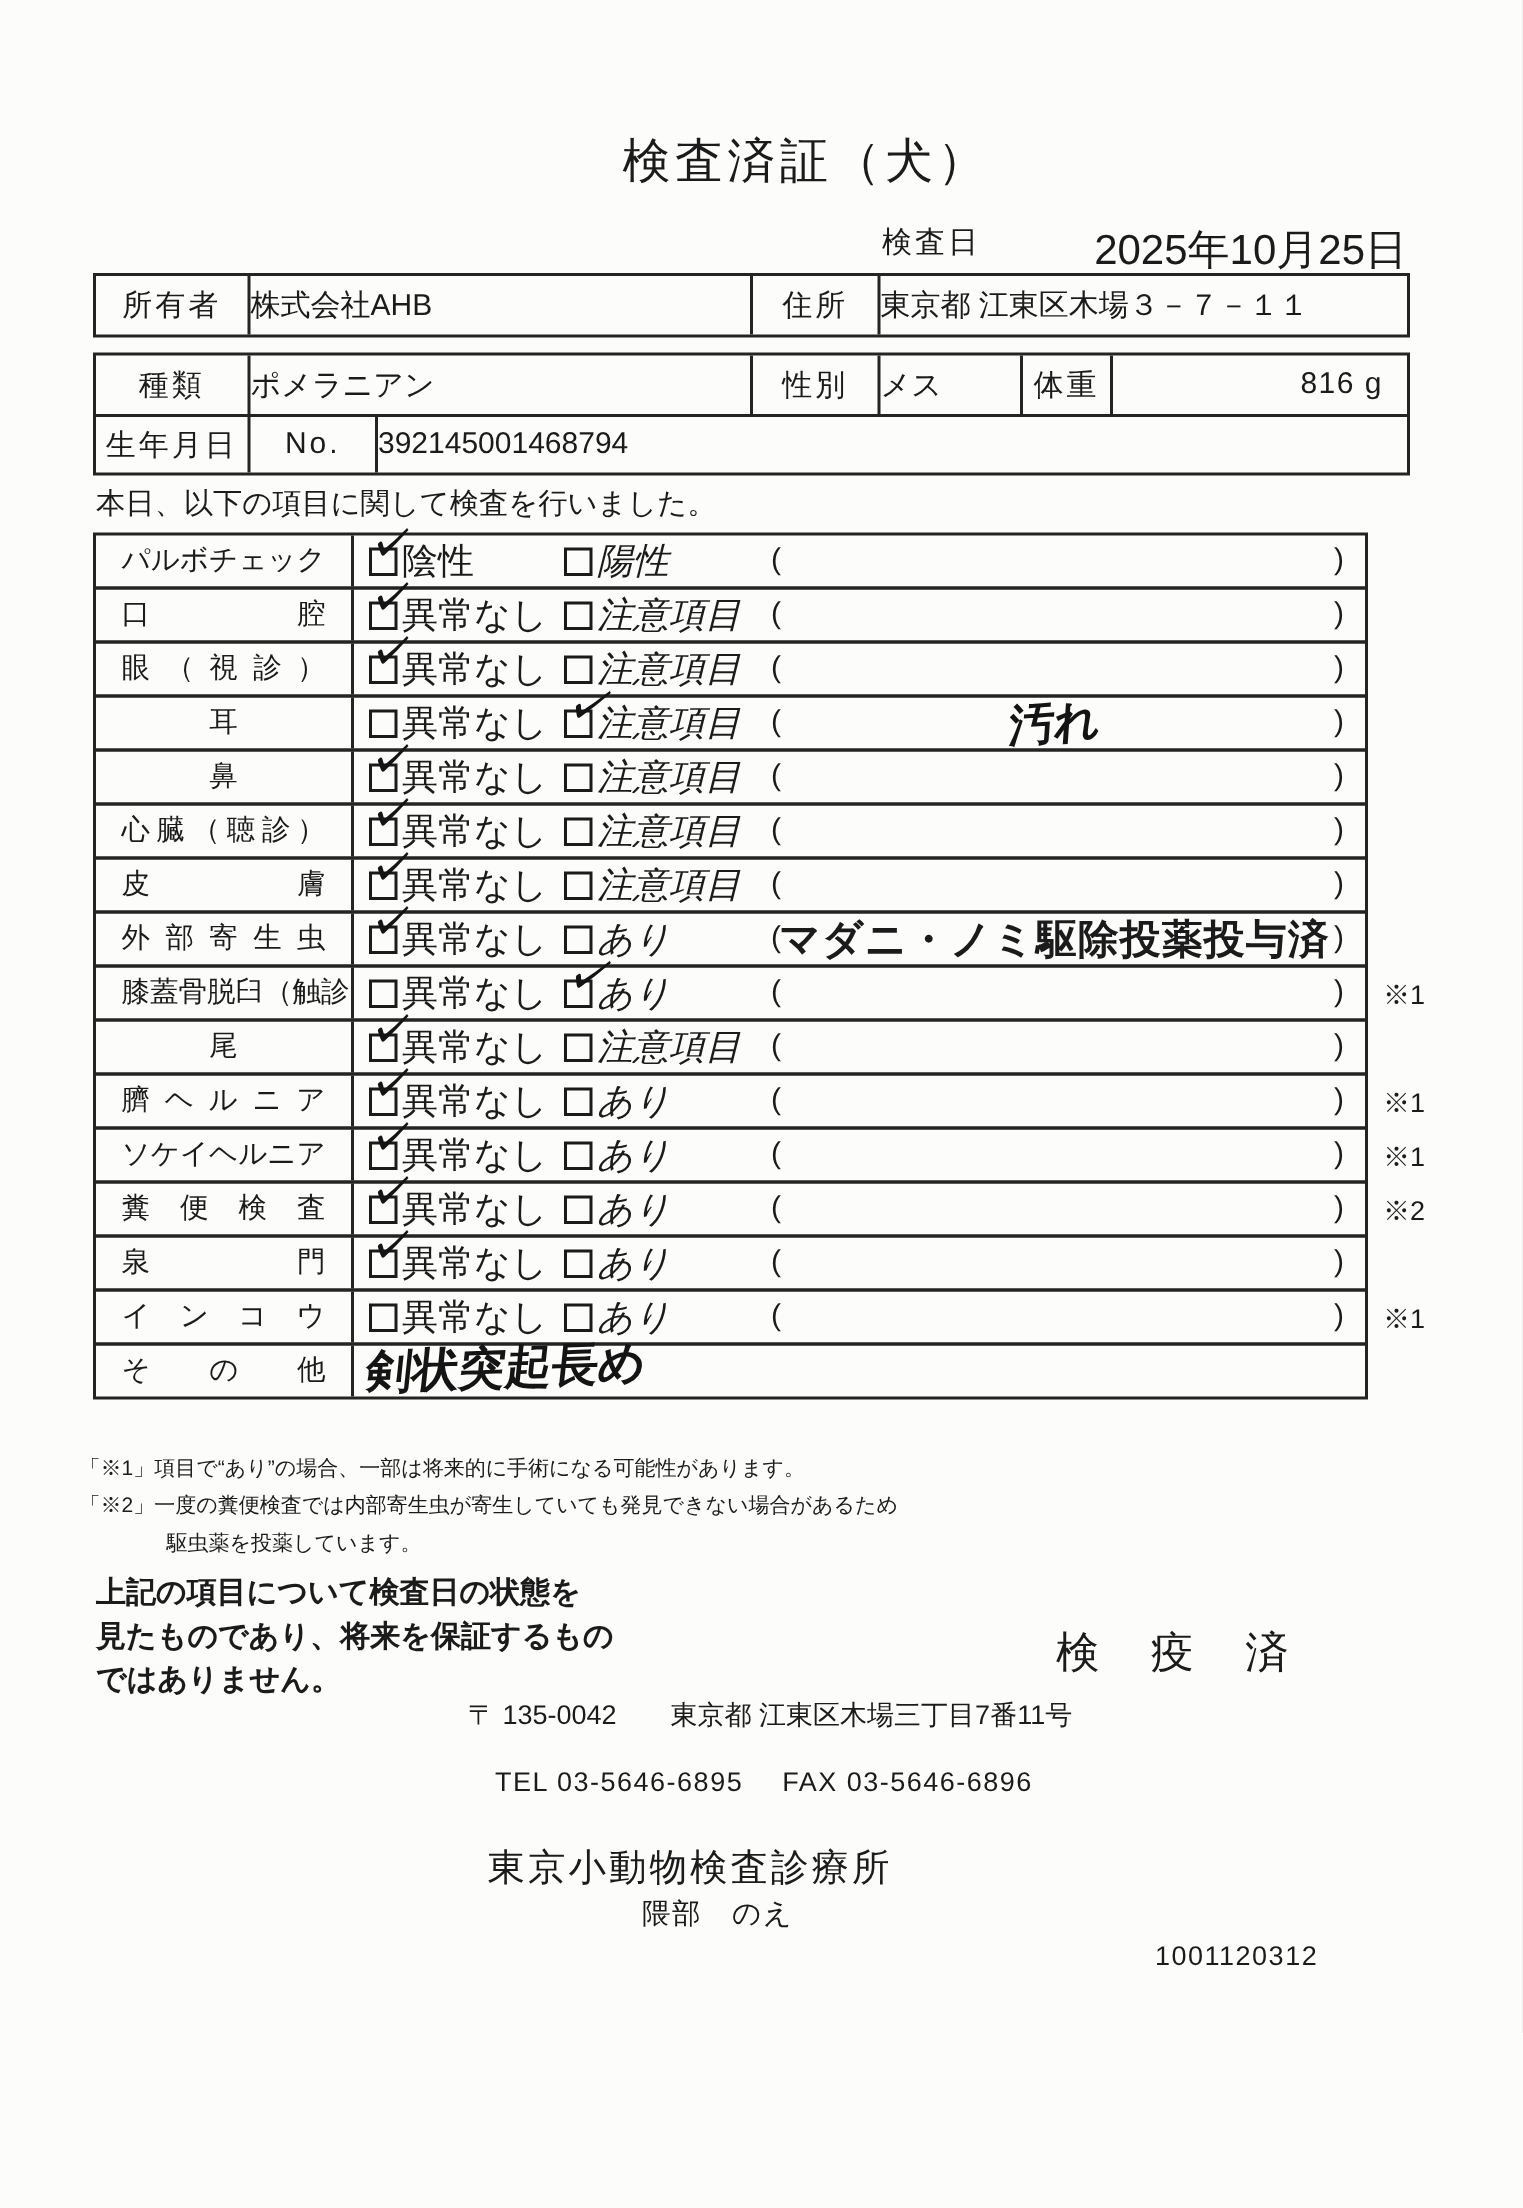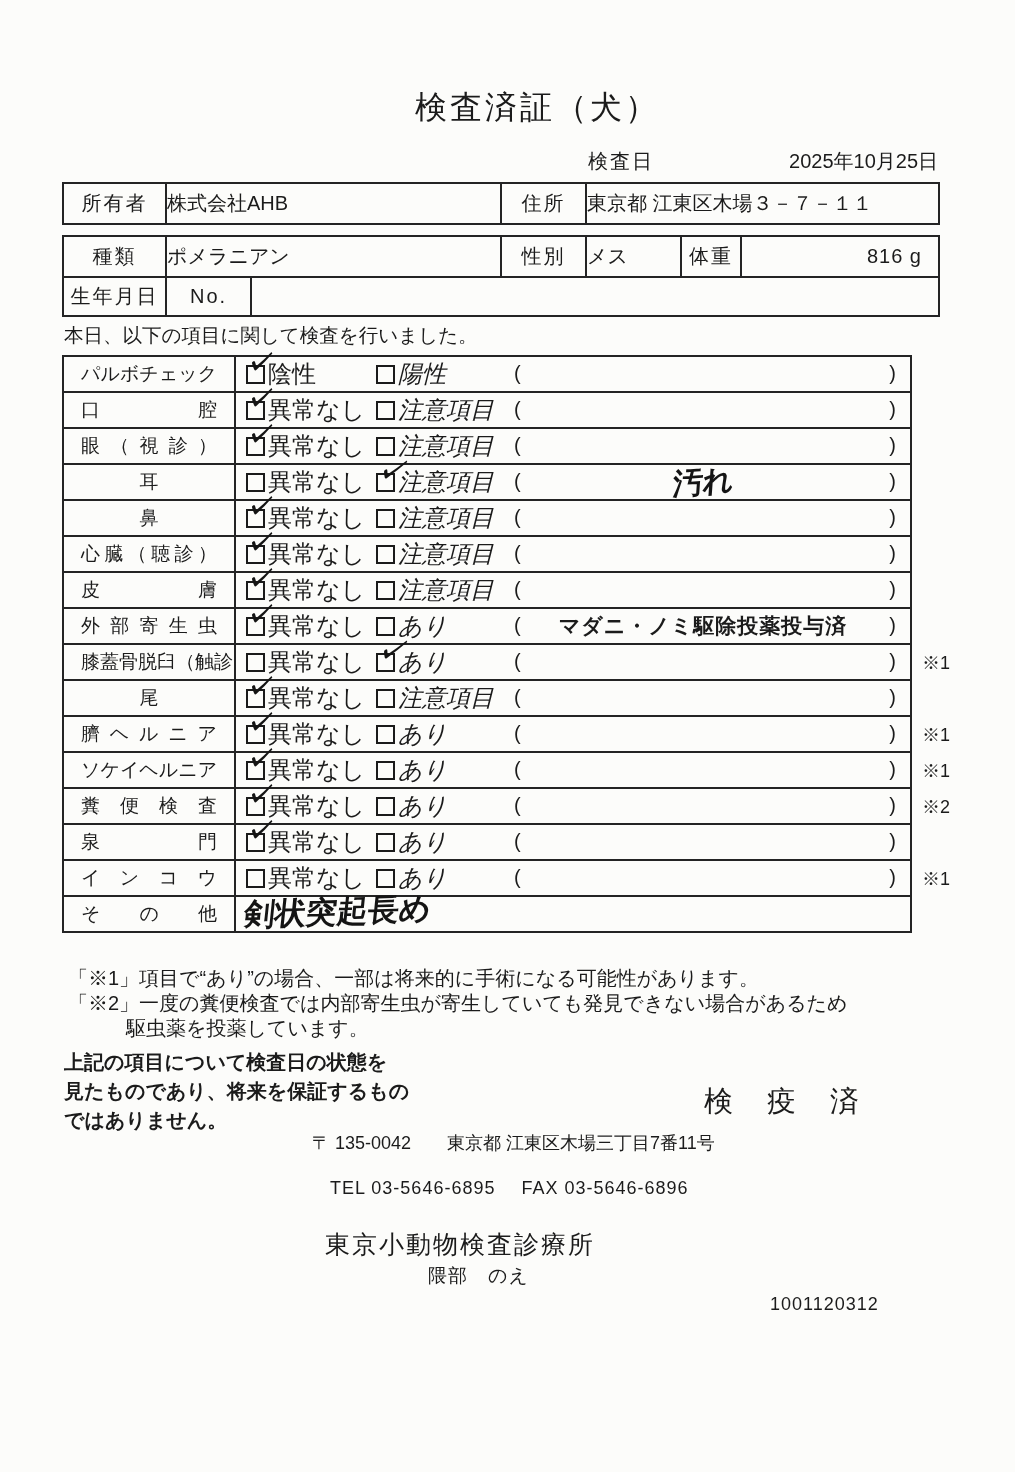--- a/index.html
+++ b/index.html
@@ -5,21 +5,21 @@
   html,body{margin:0;padding:0;background:#e8e8e6;}
   .page{
     position:relative;width:1015px;height:1472px;background:#fcfcfa;
     font-family:"Liberation Sans",sans-serif;color:#1b1b1b;overflow:hidden;
     margin:0 auto;
   }
   
   .title{position:absolute;left:0;top:86px;width:100%;text-align:center;
     font-size:32px;letter-spacing:3px;font-weight:500;text-indent:60px;}
   .date-label{position:absolute;left:588px;top:148px;font-size:20px;letter-spacing:2px;}
-  .date-value{position:absolute;left:690px;top:148px;width:248px;text-align:right;font-size:20px;}
+  .date-value{position:absolute;left:690px;top:148px;width:248px;text-align:right;font-size:28px;}
   
   .ibox{position:absolute;left:62px;width:878px;border:2.5px solid #242424;box-sizing:border-box;}
   .irow{display:flex;height:39px;box-sizing:border-box;}
   .irow + .irow{border-top:2px solid #242424;}
   .icell{box-sizing:border-box;display:flex;align-items:center;font-size:20px;white-space:nowrap;overflow:visible;}
   .icell.hd{justify-content:center;letter-spacing:2px;}
   .icell.bd{}
   .icell.bR{border-right:2px solid #242424;}
   .w103{width:103px;} .w335{width:335px;} .w85{width:85px;} .w95{width:95px;} .w60{width:60px;}
   .flexc{flex:1;}
@@ -37,26 +37,26 @@
   .opt{position:absolute;top:0;height:34px;display:flex;align-items:center;white-space:nowrap;}
   .opt1{left:10px;} .opt2{left:140px;font-style:italic;}
   .optlabel{font-size:24px;}
   .chk{width:15px;height:15px;border:2px solid #1b1b1b;display:inline-block;position:relative;margin-right:3px;flex:0 0 auto;}
   .tick{position:absolute;left:-2px;top:-18px;font-size:28px;font-weight:700;
         transform:rotate(6deg);line-height:1;color:#141414;}
   .po{position:absolute;left:278px;top:5px;font-size:20px;}
   .pc{position:absolute;right:14px;top:5px;font-size:20px;}
   .note{position:absolute;left:296px;right:36px;top:0;height:34px;display:flex;align-items:center;justify-content:center;white-space:nowrap;}
   .hand{font-size:30px;font-weight:700;transform:rotate(-4deg) skewX(-8deg);color:#141414;}
-  .printed{font-size:21px;font-weight:600;letter-spacing:1px;}
+  .printed{font-size:27px;font-weight:600;letter-spacing:1px;}
   .ref{position:absolute;right:-40px;top:6px;font-size:18px;letter-spacing:0px;}
   .other-note{position:absolute;left:8px;top:-6px;font-size:31px;font-weight:700;
       transform:rotate(-2deg) skewX(-8deg);white-space:nowrap;color:#141414;}
   
-  .fnotes{position:absolute;left:68px;top:966px;font-size:20px;line-height:25px;}
+  .fnotes{position:absolute;left:53px;top:966px;font-size:14px;line-height:25px;}
   .fn-indent{padding-left:58px;}
   .disclaimer{position:absolute;left:64px;top:1048px;font-size:20px;font-weight:700;line-height:29px;}
   .stamp{position:absolute;left:704px;top:1082px;font-size:29px;letter-spacing:13px;font-weight:500;}
   .addr-line{position:absolute;left:312px;top:1131px;font-size:18px;display:flex;gap:36px;white-space:nowrap;}
   .tel-line{position:absolute;left:330px;top:1178px;font-size:18px;display:flex;gap:26px;white-space:nowrap;letter-spacing:1px;}
   .clinic{position:absolute;left:325px;top:1228px;font-size:25px;letter-spacing:2px;}
   .vet{position:absolute;left:428px;top:1263px;font-size:19px;letter-spacing:1px;}
   .code{position:absolute;left:770px;top:1294px;font-size:18px;letter-spacing:1px;}
 </style>
 </head>
@@ -83,20 +83,21 @@
       <div class="icell hd bR w103">種類</div>
       <div class="icell bd bR w335">ポメラニアン</div>
       <div class="icell hd bR w85">性別</div>
       <div class="icell bd bR w95">メス</div>
       <div class="icell hd bR w60">体重</div>
       <div class="icell wt flexc">816 g</div>
     </div>
     <div class="irow">
       <div class="icell hd bR w103">生年月日</div>
       <div class="icell hd bR w85">No.</div>
+      <div class="icell bd flexc">392145001468794</div>
     </div>
   </div>
 
   <div class="intro">本日、以下の項目に関して検査を行いました。</div>
 
   <div class="ctable" id="rows-host">
     <div class="crow">
       <div class="cl">パルボチェック</div>
       <div class="cc">
         <span class="opt opt1">

